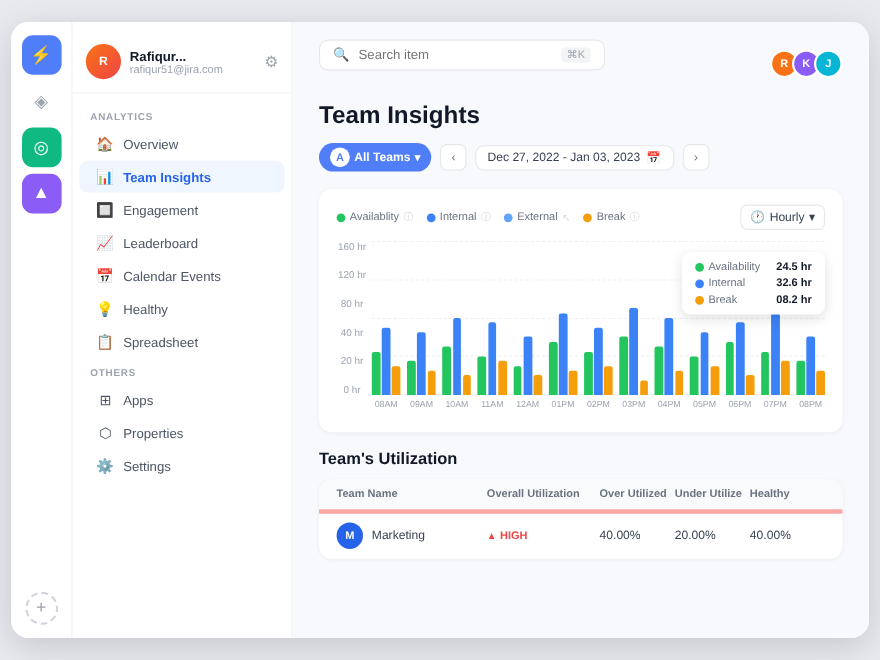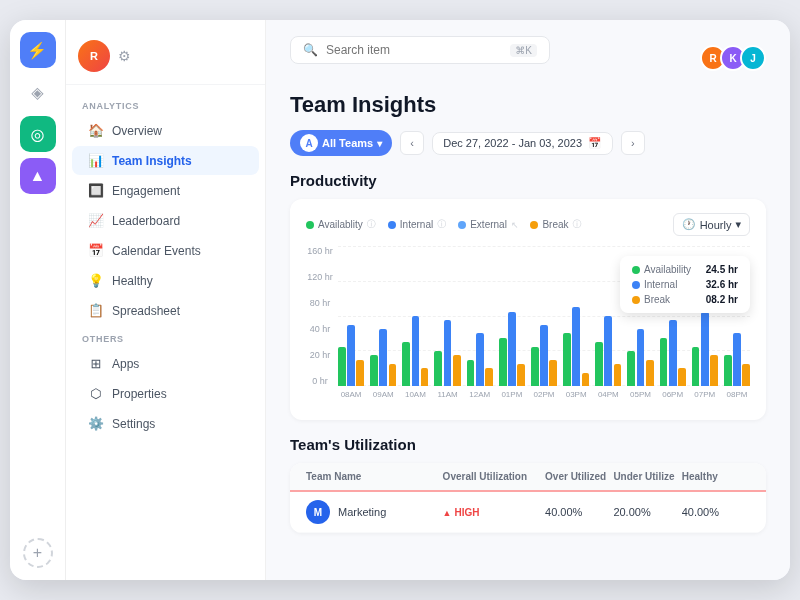--- a/index.html
+++ b/index.html
@@ -400,21 +400,21 @@
       background: #fff;
       border-radius: 12px;
       overflow: hidden;
       box-shadow: 0 1px 4px rgba(0,0,0,0.05);
     }
     .table-header {
       display: grid;
       grid-template-columns: 2fr 1.5fr 1fr 1fr 1fr;
       padding: 8px 16px;
       background: #f9fafb;
-      border-bottom: 2px solid #fca5a5;
+      border-bottom: 4px solid #fca5a5;
     }
     .th {
       font-size: 10px;
       font-weight: 600;
       color: #6b7280;
     }
     .table-row-item {
       display: grid;
       grid-template-columns: 2fr 1.5fr 1fr 1fr 1fr;
       padding: 8px 16px;
@@ -464,20 +464,24 @@
     <div class="rail-icon purple">▲</div>
     <div style="flex:1"></div>
     <div class="rail-add">+</div>
   </div>
 
   <div class="sidebar">
     <div class="sidebar-user">
       <div class="user-avatar">
         <span style="font-size:11px;font-weight:700;">R</span>
       </div>
+      <div class="user-info">
+        <div class="user-name">Rafiqur...</div>
+        <div class="user-email">rafiqur51@jira.com</div>
+      </div>
       <div class="gear-icon">⚙</div>
     </div>
 
     <div class="sidebar-section-label">ANALYTICS</div>
     <div class="sidebar-item">
       <span class="sidebar-item-icon">🏠</span>
       <span>Overview</span>
     </div>
     <div class="sidebar-item active">
       <span class="sidebar-item-icon">📊</span>
@@ -546,21 +550,20 @@
         <span style="font-size:10px;">▾</span>
       </div>
       <div class="nav-btn">‹</div>
       <div class="date-range">
         <span>Dec 27, 2022 - Jan 03, 2023</span>
         <span>📅</span>
       </div>
       <div class="nav-btn">›</div>
     </div>
 
-    <div class="section-title">Productivity</div>
     <div class="chart-card">
       <div class="chart-header">
         <div class="chart-legend">
           <div class="legend-item">
             <div class="legend-dot" style="background:#22c55e;"></div>
             <span>Availablity</span>
             <span style="color:#d1d5db;font-size:9px;">ⓘ</span>
           </div>
           <div class="legend-item">
             <div class="legend-dot" style="background:#3b82f6;"></div>

